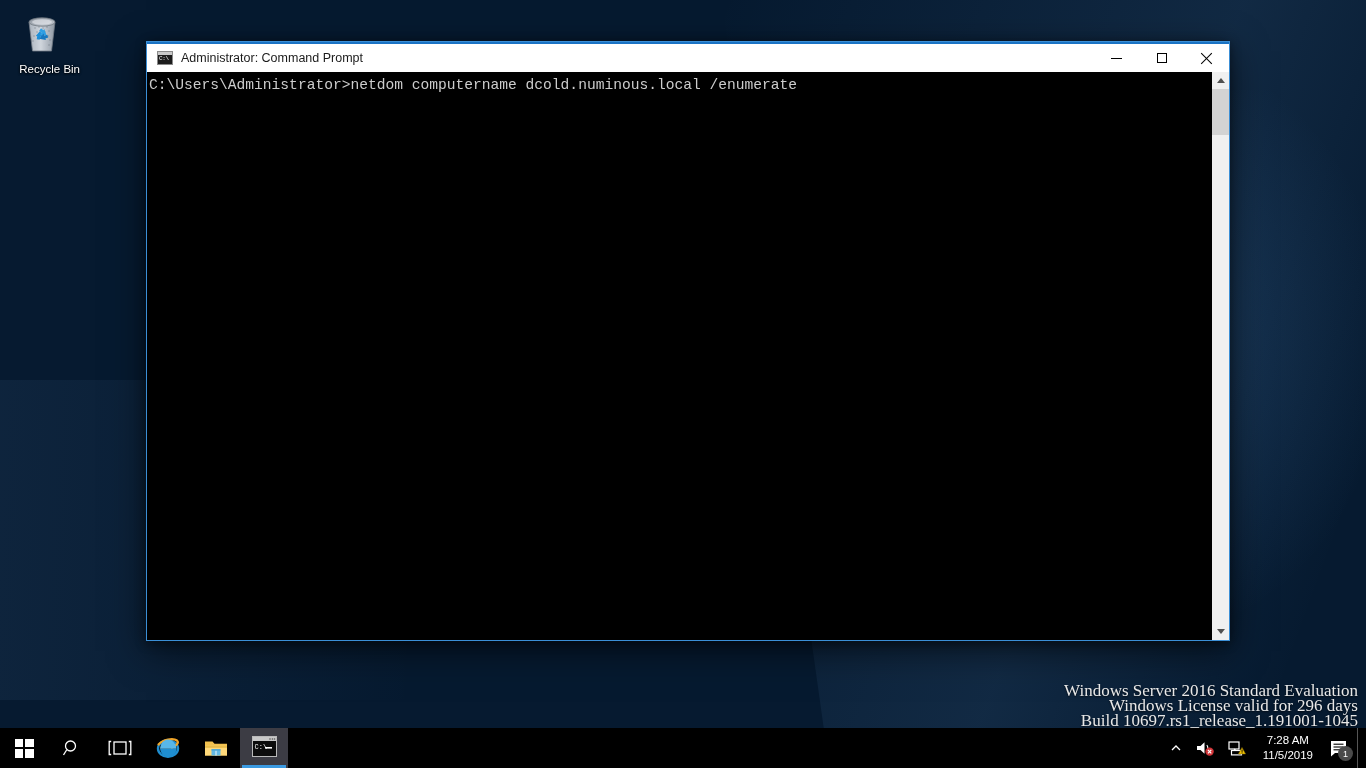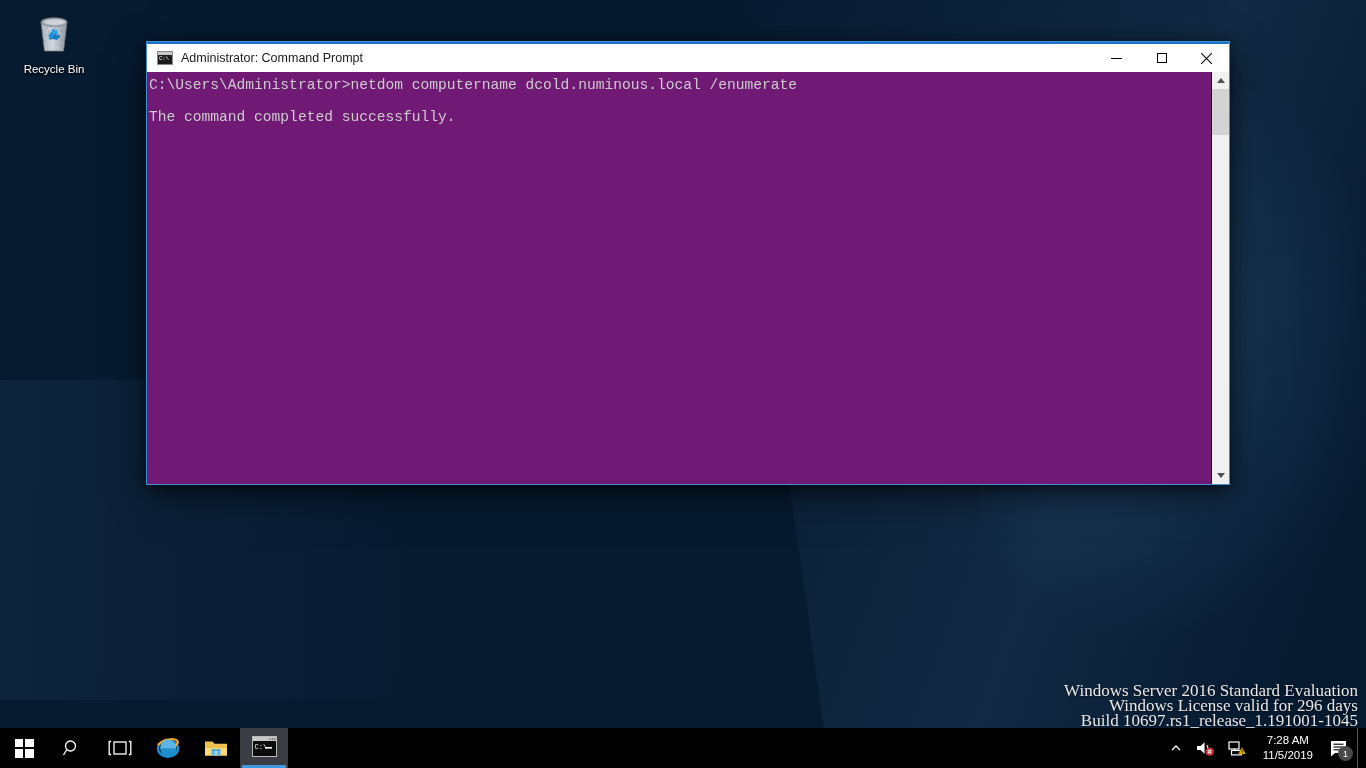--- a/index.html
+++ b/index.html
@@ -39,24 +39,24 @@
     background: linear-gradient(92deg, rgba(120,170,230,0.07) 0%, rgba(255,255,255,0) 75%);
   }
   .sheen-3 {
     left: 980px; top: 90px; width: 420px; height: 560px;
     background: radial-gradient(ellipse at 40% 45%, rgba(90,160,230,0.18) 0%, rgba(255,255,255,0) 68%);
   }
 
   
   #recycle-bin {
     position: absolute;
-    left: 16px;
+    left: 4px;
     top: 6px;
     width: 76px;
-    text-align: center;
+    text-align: right;
     cursor: default;
     user-select: none;
   }
   #recycle-bin .bin-art {
     width: 48px;
     height: 48px;
     margin: 4px auto 4px auto;
     position: relative;
   }
   #recycle-bin .bin-label {
@@ -66,21 +66,21 @@
     text-shadow: 0 1px 2px rgba(0,0,0,0.95), 0 0 3px rgba(0,0,0,0.8);
     font-family: "Liberation Sans", sans-serif;
   }
 
   
   #cmd-window {
     position: absolute;
     left: 146px;
     top: 41px;
     width: 1084px;
-    height: 444px;
+    height: 600px;
     background: #ffffff;
     border: 1px solid #3b8fd6;
     box-shadow: 0 10px 34px rgba(0,0,0,0.55), 0 2px 10px rgba(0,0,0,0.45);
     box-sizing: border-box;
   }
 
   #cmd-titlebar {
     height: 30px;
     background: #ffffff;
     border-top: 2px solid #1a73c4;
@@ -156,21 +156,21 @@
   }
   .glyph-close::before { transform: rotate(45deg); }
   .glyph-close::after { transform: rotate(-45deg); }
 
   #cmd-body {
     position: absolute;
     left: 0;
     top: 30px;
     right: 0;
     bottom: 0;
-    background: #701a75;
+    background: #000000;
     display: flex;
   }
   #cmd-console {
     flex: 1 1 auto;
     padding: 5px 0 0 2px;
     overflow: hidden;
   }
   .console-line {
     font-family: "Liberation Mono", "DejaVu Sans Mono", monospace;
     font-size: 14.6px;
@@ -409,21 +409,20 @@
         <div class="win-btn close">
           <span class="glyph-close"></span>
         </div>
       </div>
     </div>
 
     <div id="cmd-body">
       <div id="cmd-console">
         <div class="console-line">C:\Users\Administrator&gt;netdom computername dcold.numinous.local /enumerate</div>
         <div class="console-line blank">&nbsp;</div>
-        <div class="console-line">The command completed successfully.</div>
         <div class="console-line blank">&nbsp;</div>
         <div class="console-line blank">&nbsp;</div>
       </div>
 
       <div id="cmd-scrollbar">
         <div class="sb-btn">
           <span class="sb-arrow up"></span>
         </div>
         <div class="sb-track">
           <div class="sb-thumb"></div>

